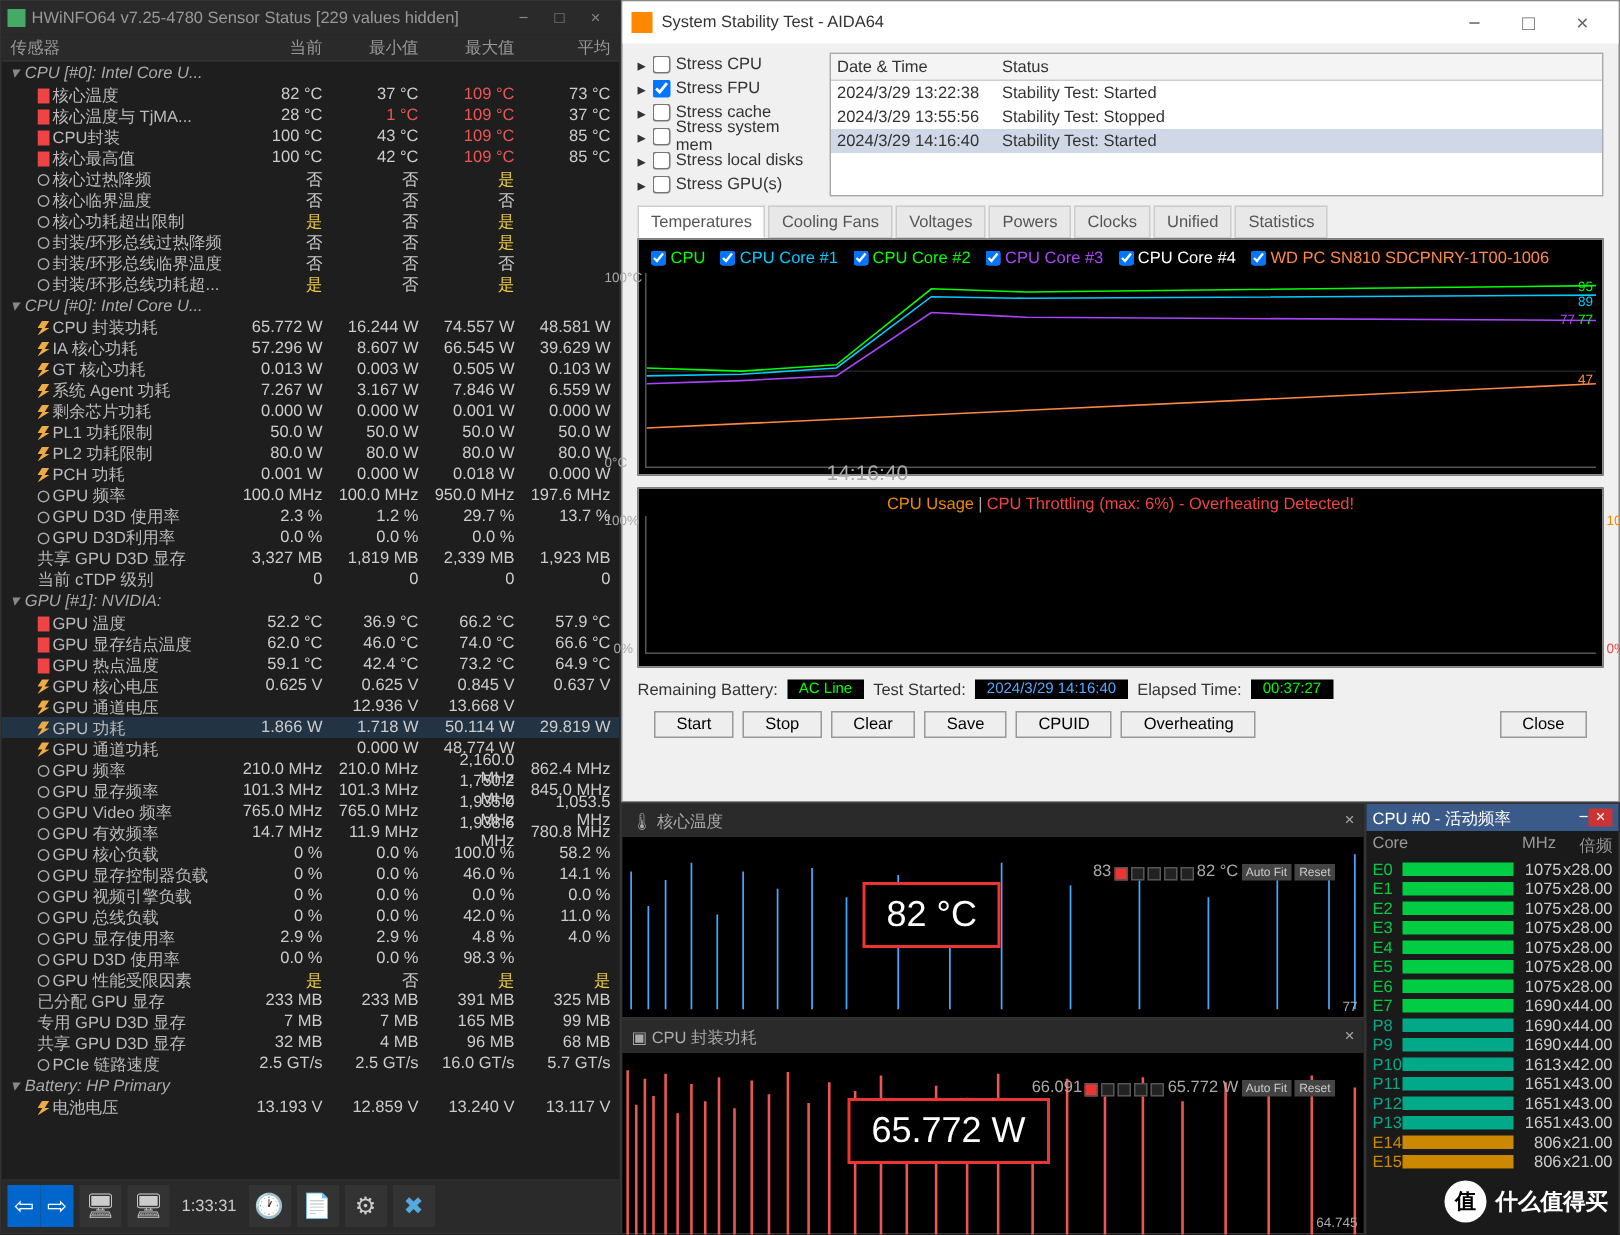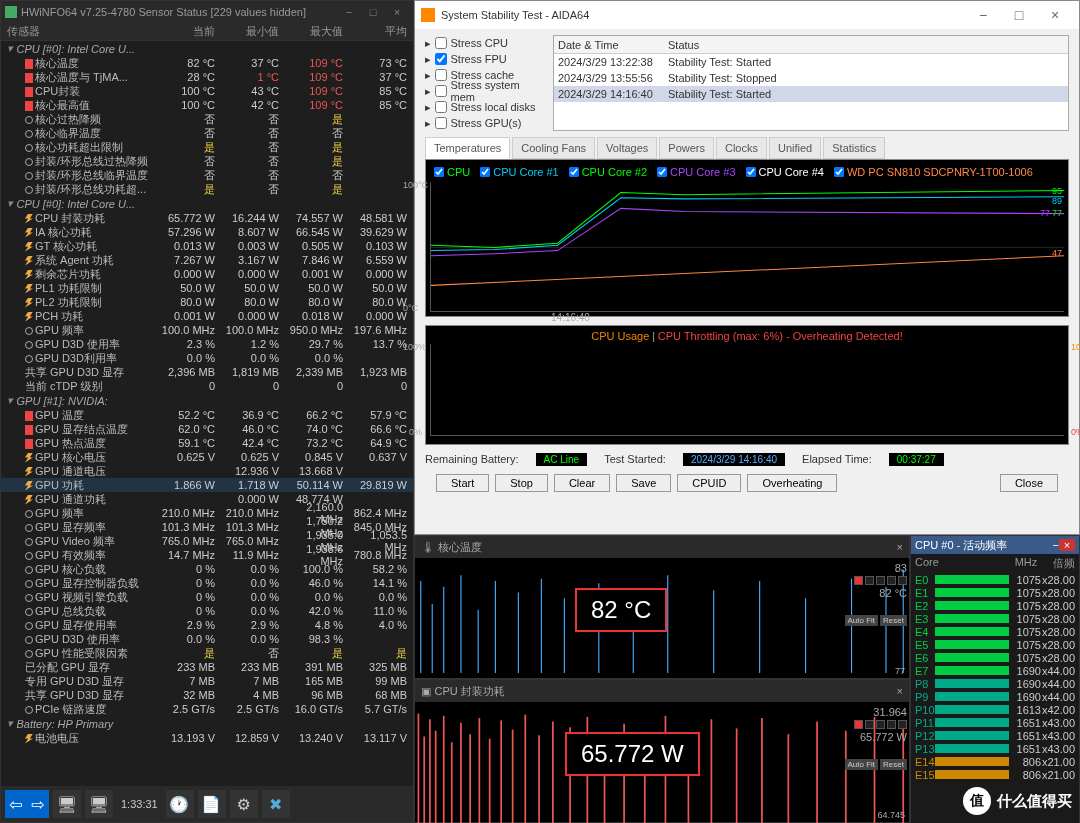--- a/index.html
+++ b/index.html
@@ -54,32 +54,32 @@
 .temp-chart{height:130px;position:relative;border-left:1px solid #555;border-bottom:1px solid #555;margin-top:2px}
 .temp-chart .yl{position:absolute;left:-28px;font-size:9px;color:#aaa}
 .temp-chart .line{position:absolute;left:0;right:0;height:1px;background:#222}
 .temp-svg{position:absolute;inset:0}
 .usage-chart{margin:4px 10px;background:#000;border:1px solid #888;padding:4px;height:120px;position:relative}
 .usage-head{text-align:center;font-size:10px}
 .usage-head .o{color:#e80}
 .usage-head .r{color:#e44}
 .usage-body{position:relative;height:92px;border-left:1px solid #555;border-bottom:1px solid #555;margin-top:2px}
 .usage-body .yl2{position:absolute;font-size:9px;color:#aaa}
-.status-row{display:flex;padding:4px 10px;gap:17px;font-size:11px;color:#333}
+.status-row{display:flex;align-items:center;padding:4px 10px;gap:6px;font-size:11px;color:#333}
 .status-row .pill{background:#000;color:#0f0;padding:1px 8px;font-size:10px}
 .status-row .pill.time{color:#5af}
 .btn-row{display:flex;justify-content:space-between;padding:4px 21px 8px}
 .btn-row button{padding:2px 14px;font-size:11px;background:#eee;border:1px solid #999;cursor:pointer}
 
 .mon{position:absolute;background:#1a1a1a;border:1px solid #333;display:flex;flex-direction:column}
 .mon-title{height:22px;background:#2a2a2a;display:flex;align-items:center;padding:0 6px;color:#aaa;font-size:11px}
 .mon-title .spacer{flex:1}
 .mon-body{flex:1;position:relative;background:#000}
 .mon-big{position:absolute;border:2px solid #e33;padding:6px 14px;background:#000;color:#fff;font-size:24px;font-weight:300}
-.mon-side{position:absolute;right:2px;display:flex;flex-direction:column;gap:2px;font-size:9px;color:#aaa;align-items:flex-end}
+.mon-side{position:absolute;right:19px;display:flex;flex-direction:row;gap:2px;font-size:9px;color:#aaa;align-items:flex-end}
 .mon-dots{display:flex;gap:2px}
 .mon-dots span{width:9px;height:9px;border:1px solid #555;background:#222}
 .mon-btns{display:flex;gap:2px;margin-top:14px}
 .mon-btns span{background:#444;color:#ccc;padding:1px 3px;font-size:8px;cursor:pointer}
 
 .freq{position:absolute;left:910px;top:535px;width:170px;height:310px;background:#1a1a1a;border:1px solid #333;display:flex;flex-direction:column}
 .freq-title{height:18px;background:#3a5a8a;color:#fff;font-size:10px;display:flex;align-items:center;padding:0 4px}
 .freq-title .spacer{flex:1}
 .freq-title .x{width:16px;background:#c33;text-align:center;cursor:pointer}
 .freq-head{display:flex;font-size:9px;color:#999;padding:2px 4px}
@@ -261,21 +261,21 @@
       </div>
       <div class="row">
         <span class="lbl"><span class="ico-clk"></span>GPU D3D利用率</span>
       <span class="v ">0.0 %</span>
       <span class="v ">0.0 %</span>
       <span class="v ">0.0 %</span>
       <span class="v "></span>
       </div>
       <div class="row">
         <span class="lbl">共享 GPU D3D 显存</span>
-      <span class="v ">2,396 MB</span>
+      <span class="v ">3,327 MB</span>
       <span class="v ">1,819 MB</span>
       <span class="v ">2,339 MB</span>
       <span class="v ">1,923 MB</span>
       </div>
       <div class="row">
         <span class="lbl">当前 cTDP 级别</span>
       <span class="v ">0</span>
       <span class="v ">0</span>
       <span class="v ">0</span>
       <span class="v ">0</span>
@@ -566,21 +566,21 @@
         <polyline points="0,60 60,62 120,58 180,10 240,12 600,8" stroke="#0f0" fill="none" stroke-width="1"></polyline>
         <polyline points="0,65 60,64 120,60 180,15 240,16 600,14" stroke="#0cf" fill="none" stroke-width="1"></polyline>
         <polyline points="0,70 60,68 120,65 180,25 240,28 600,30" stroke="#a4f" fill="none" stroke-width="1"></polyline>
         <polyline points="0,98 600,70" stroke="#f84" fill="none" stroke-width="1"></polyline>
       </svg>
       <span style="position:absolute;right:2px;top:4px;color:#0f0;font-size:9px">95</span>
       <span style="position:absolute;right:2px;top:14px;color:#0cf;font-size:9px">89</span>
       <span style="position:absolute;right:2px;top:26px;color:#0f0;font-size:9px">77</span>
       <span style="position:absolute;right:14px;top:26px;color:#a4f;font-size:9px">77</span>
       <span style="position:absolute;right:2px;top:66px;color:#f84;font-size:9px">47</span>
-      <span style="position:absolute;left:120px;bottom:-12px;color:#aaa;font-size:10px">14:16:40</span>
+      <span style="position:absolute;left:120px;bottom:-12px;color:#aaa;font-size:14px">14:16:40</span>
     </div>
   </div>
   <div class="usage-chart">
     <div class="usage-head">
       <span class="o">CPU Usage</span> <span style="color:#aaa">|</span>
       <span class="r">CPU Throttling (max: 6%) - Overheating Detected!</span>
     </div>
     <div class="usage-body">
       <span class="yl2" style="left:-28px;top:-2px">100%</span>
       <span class="yl2" style="left:-22px;bottom:-2px">0%</span>
@@ -686,21 +686,21 @@
         <line x1="302" y1="118" x2="302" y2="14"></line>
           <line x1="325" y1="118" x2="325" y2="28"></line>
           <line x1="350" y1="118" x2="350" y2="17"></line>
         <line x1="375" y1="118" x2="375" y2="25"></line>
           <line x1="400" y1="118" x2="400" y2="13"></line>
           <line x1="425" y1="118" x2="425" y2="20"></line>
       </g>
     </svg>
     <div class="mon-big" style="left:150px;top:30px">65.772 W</div>
     <div class="mon-side" style="top:4px">
-      <span>31.964</span>
+      <span>66.091</span>
       <div class="mon-dots">
           <span style="background:#e33"></span>
           <span></span>
           <span></span>
           <span></span>
           <span></span>
         </div>
       <span>65.772 W</span>
       <div class="mon-btns">
           <span>Auto Fit</span>

